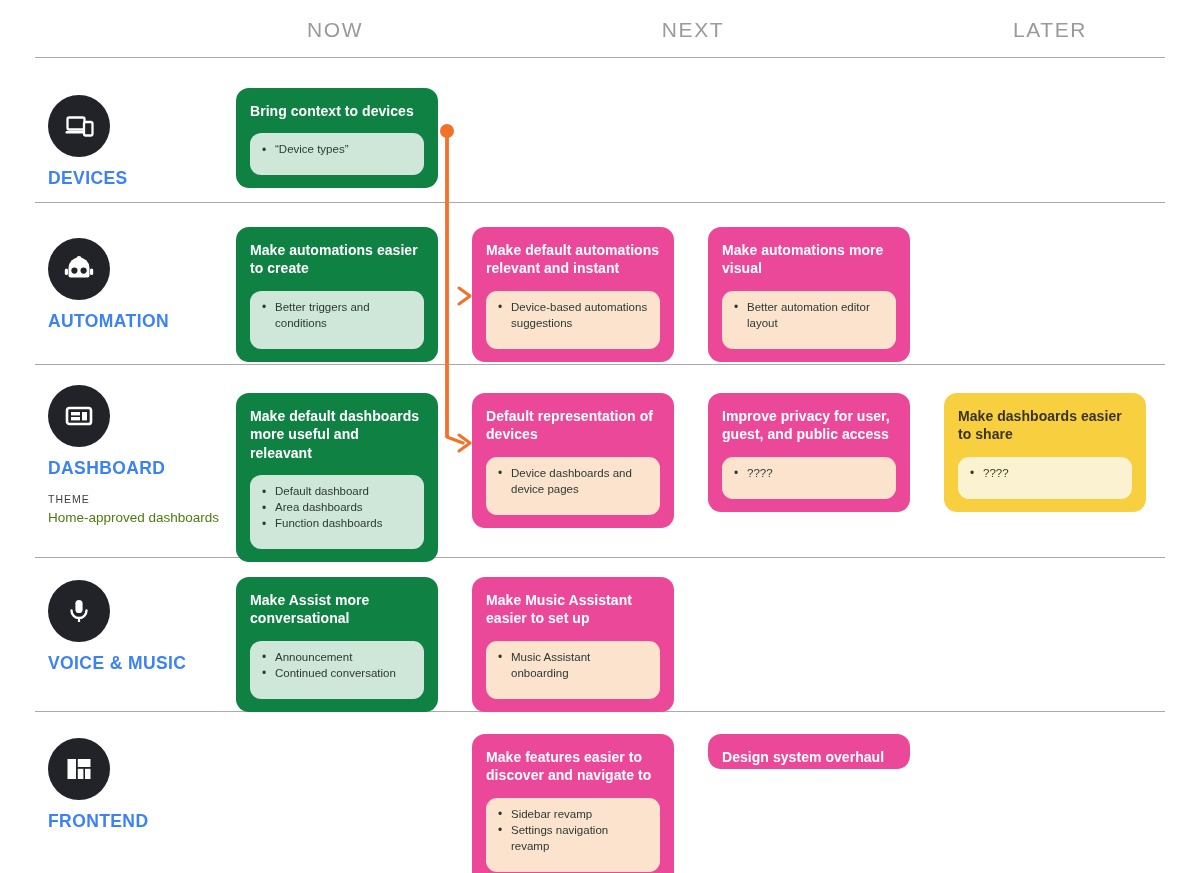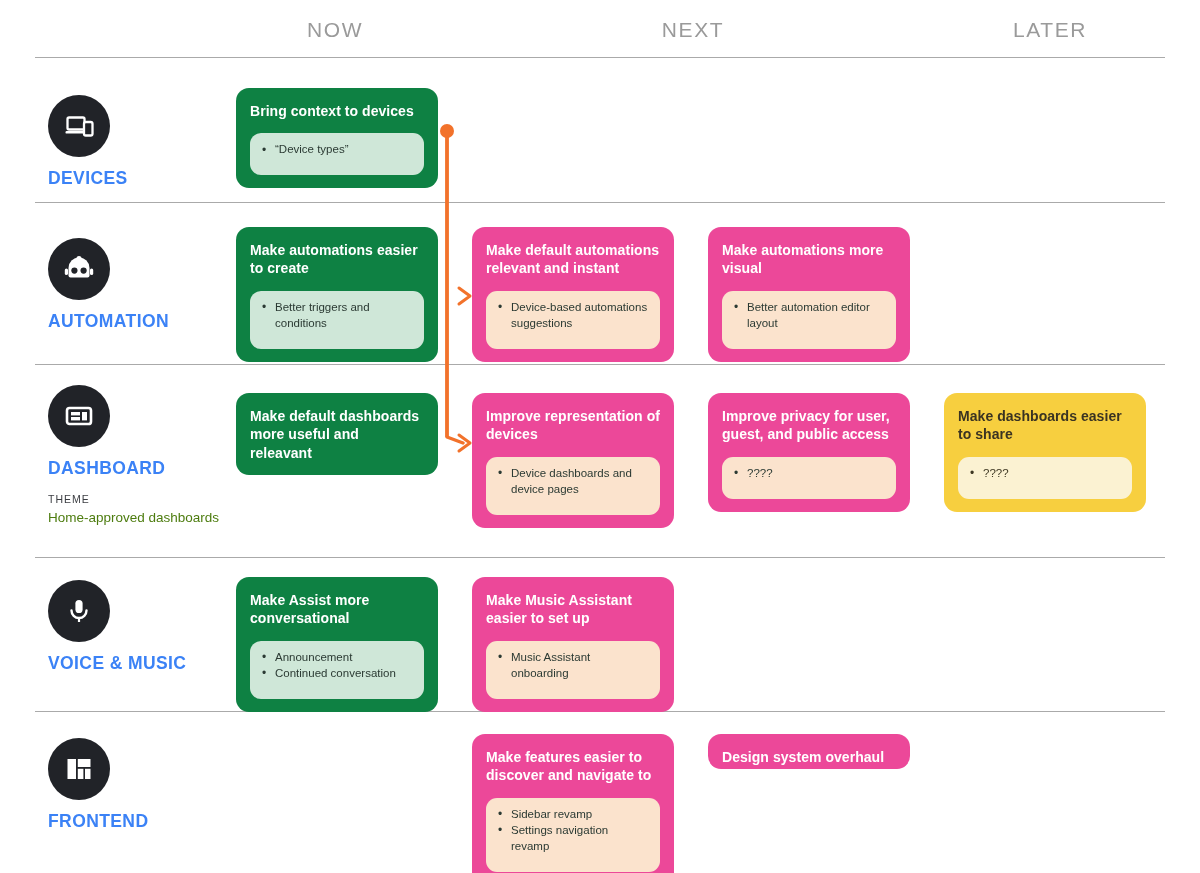--- a/index.html
+++ b/index.html
@@ -250,24 +250,31 @@
           <rect x="19" y="12" width="5" height="8.4" fill="#ffffff"></rect>
         </svg>
       </div>
       <div class="row-title">DASHBOARD</div>
       <div class="theme-label">THEME</div>
       <div class="theme-text">Home-approved dashboards</div>
     </div>
 
     <div class="card green" style="left:236px; top:8px;">
       <div class="card-title">Make default dashboards more useful and releavant</div>
+      <div class="chip">
+        <ul>
+          <li>Default dashboard</li>
+          <li>Area dashboards</li>
+          <li>Function dashboards</li>
+        </ul>
+      </div>
     </div>
 
     <div class="card orange" style="left:472px; top:8px;">
-      <div class="card-title">Improve representation of devices</div>
+      <div class="card-title">Default representation of devices</div>
       <div class="chip">
         <ul>
             <li>Device dashboards and device pages</li>
           </ul>
       </div>
     </div>
 
     <div class="card orange" style="left:708px; top:8px;">
       <div class="card-title">Improve privacy for user, guest, and public access</div>
       <div class="chip">

